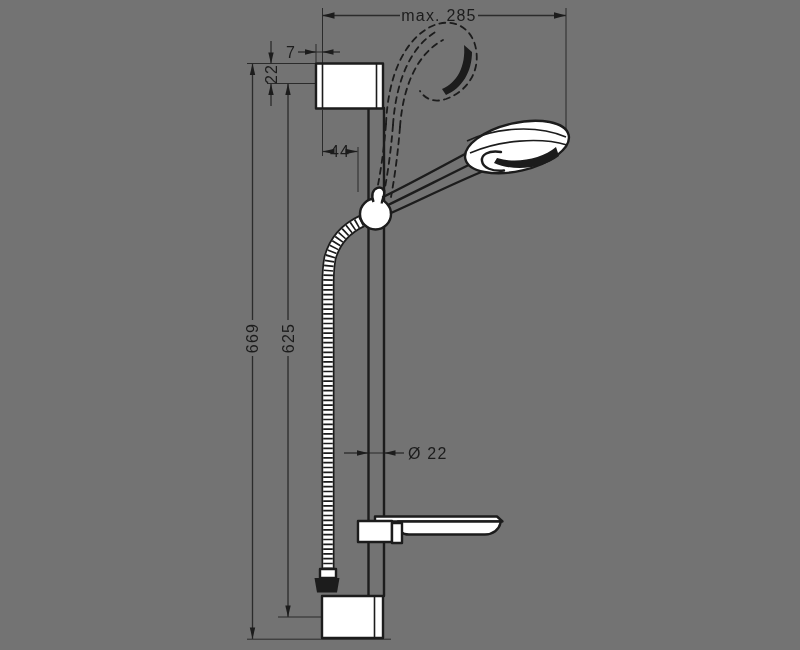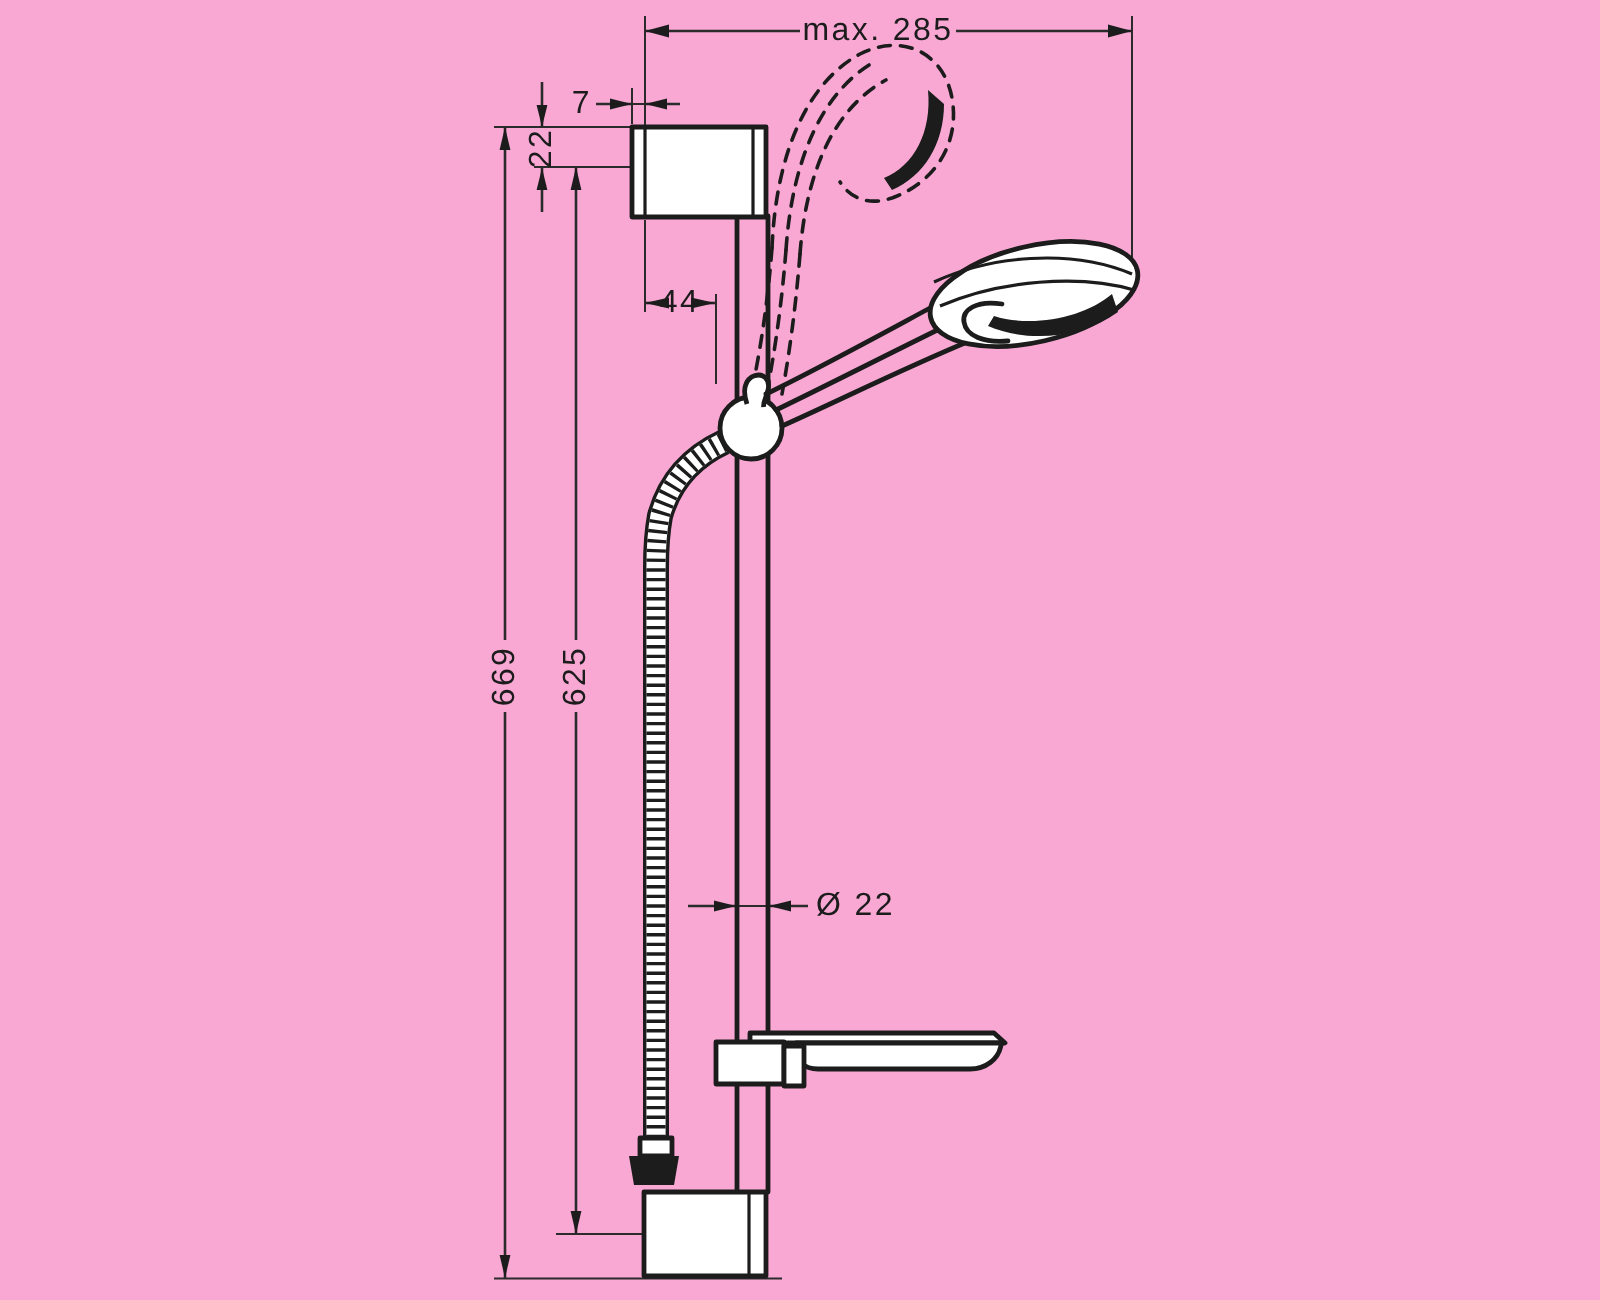--- a/index.html
+++ b/index.html
@@ -1,16 +1,16 @@
 <!DOCTYPE html>
 <html><head>
 <meta charset="utf-8">
 <style>
   html,body{margin:0;padding:0;background:#fff;}
-  .stage{position:relative;width:800px;height:650px;background:#f9a8d4;overflow:hidden;
+  .stage{position:relative;width:800px;height:650px;background:#737373;overflow:hidden;
          font-family:"Liberation Sans",sans-serif;}
   svg text{font-family:"Liberation Sans",sans-serif;font-size:16px;fill:#1c1c1c;letter-spacing:1.2px;}
   .dimline{stroke:#2b2b2b;stroke-width:1.3;fill:none;}
   .thinline{stroke:#2b2b2b;stroke-width:1;fill:none;}
   .arrow{fill:#1c1c1c;stroke:none;}
   .draw{stroke:#1c1c1c;stroke-width:2.4;fill:none;stroke-linecap:round;stroke-linejoin:round;}
   .drawfill{stroke:#1c1c1c;stroke-width:2.4;fill:#ffffff;stroke-linejoin:round;}
   .seam{stroke:#1c1c1c;stroke-width:1.6;fill:none;}
   .dashed{stroke:#1c1c1c;stroke-width:1.8;fill:none;stroke-dasharray:6 5;stroke-linecap:round;}
   .dark{fill:#1c1c1c;stroke:none;}

